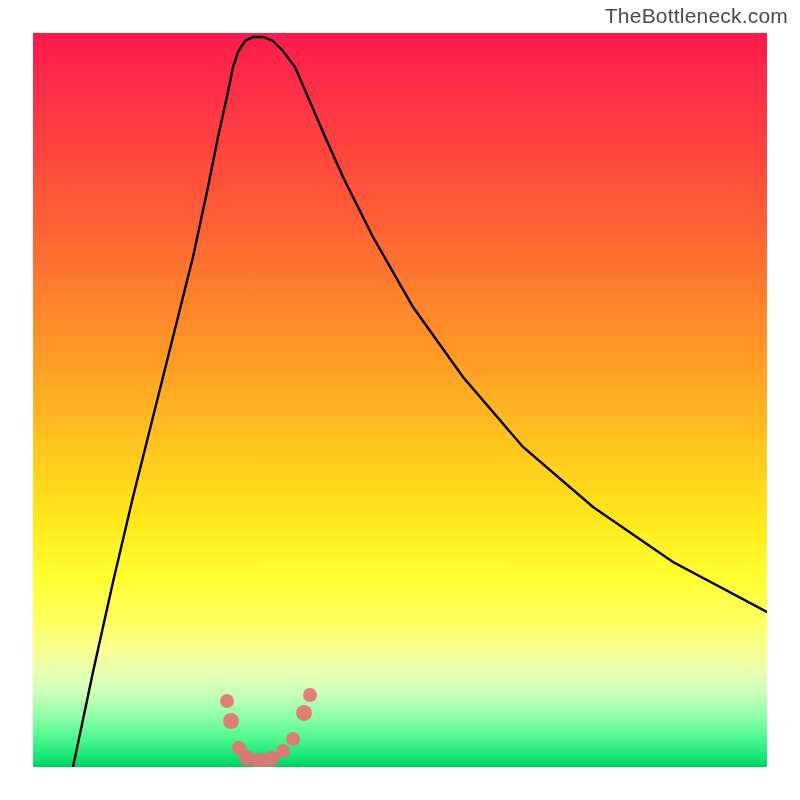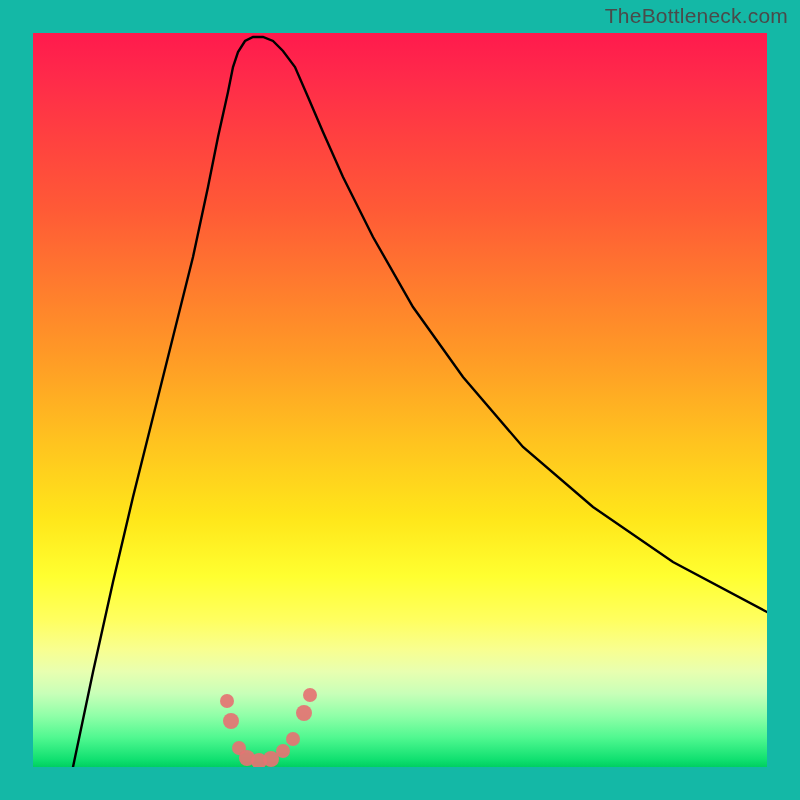--- a/index.html
+++ b/index.html
@@ -10,21 +10,21 @@
     overflow: hidden;
     background: #000;
     font-family: Arial, Helvetica, sans-serif;
   }
   .frame {
     position: absolute;
     left: 0;
     top: 0;
     width: 800px;
     height: 800px;
-    background: #14b8a6;
+    background: #ffffff;
   }
   .plot {
     position: absolute;
     left: 33px;
     top: 33px;
     width: 734px;
     height: 734px;
     overflow: hidden;
   }
   .gradient {

